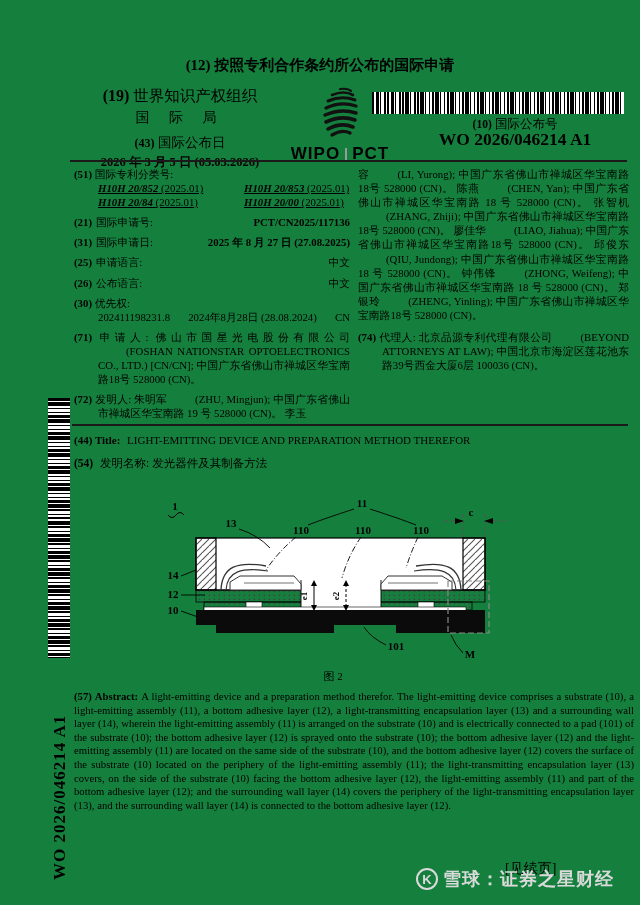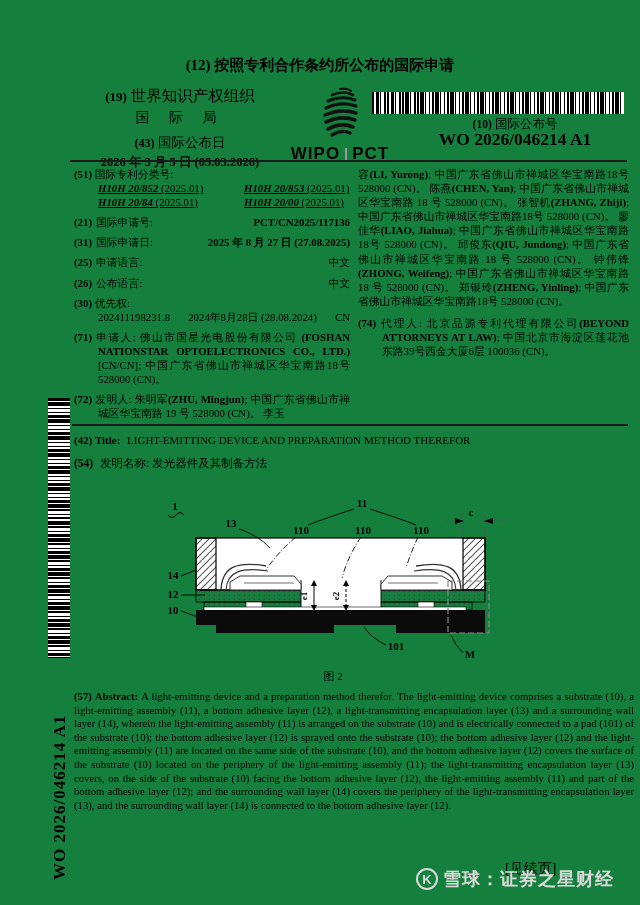--- a/index.html
+++ b/index.html
@@ -2,27 +2,27 @@
 <html><head>
 <meta charset="utf-8">
 <style>
   * { margin:0; padding:0; box-sizing:border-box; }
   html,body { background:#fff; }
   .page {
     position:relative; width:640px; height:905px; background:#15803d;
     font-family:"Liberation Serif", serif; color:#000; overflow:hidden;
   }
   .abs { position:absolute; }
-  .bseg { font-weight:bold; }
+  .bseg { font-weight:normal;margin-left:28px; }
 
   
   .line12 { top:56px; left:0; width:640px; text-align:center; font-size:15px; font-weight:bold; }
   .hdr-left { top:86px; left:68px; width:224px; text-align:center; }
   .hdr-org { font-size:15.5px; }
-  .hdr-org .tag { font-weight:bold; font-size:13px;text-align:center; }
+  .hdr-org .tag { font-weight:bold; font-size:16px;text-align:center; }
   .hdr-bureau { font-size:14px; letter-spacing:8px; margin-top:2px; }
   .hdr-pubdate-lbl { font-size:13.5px; margin-top:7px; }
   .hdr-pubdate-lbl .tag { font-weight:bold; font-size:12px; }
   .hdr-date { font-size:12.5px; font-weight:bold; margin-top:2px; }
 
   .wipo-wrap { top:86px; left:282px; width:116px; text-align:center; }
   .wipo-text { font-size:17px; font-weight:bold; letter-spacing:1px; display:flex; align-items:center; justify-content:center; gap:5px; margin-top:2px; font-family:"Liberation Sans", sans-serif; }
   .wipo-div { display:inline-block; width:2px; height:13px; background:#9a9a9a; }
 
   .barcode-top {
@@ -210,21 +210,21 @@
     </p>
 
   </div>
 
   <div class="abs sidebar-barcode"></div>
   <div class="abs sidebar-pubno">WO 2026/046214 A1</div>
 
   <div class="abs rule2"></div>
 
   <div class="abs title-en">
-    <span class="tag">(42) Title:</span>
+    <span class="tag">(44) Title:</span>
     <span>LIGHT-EMITTING DEVICE AND PREPARATION METHOD THEREFOR</span>
   </div>
   <div class="abs title-zh">
     <span class="tag">(54)</span>
     <span>发明名称:</span>
     <span>发光器件及其制备方法</span>
   </div>
 
   <div class="abs figure">
     <svg viewBox="0 0 440 198">

